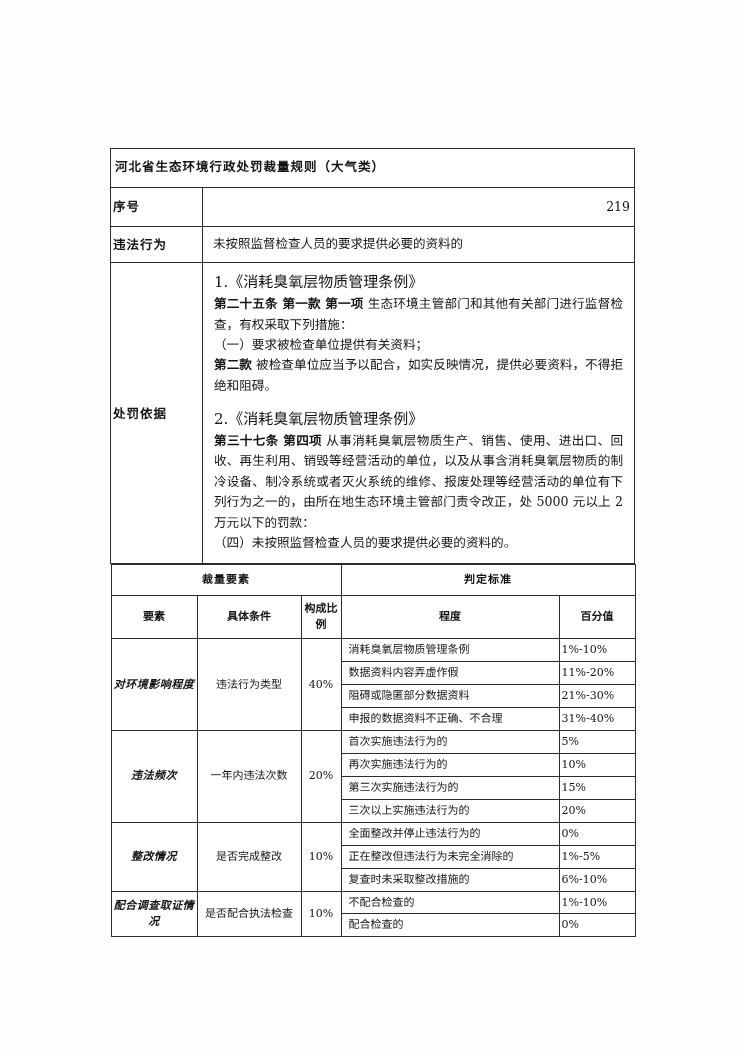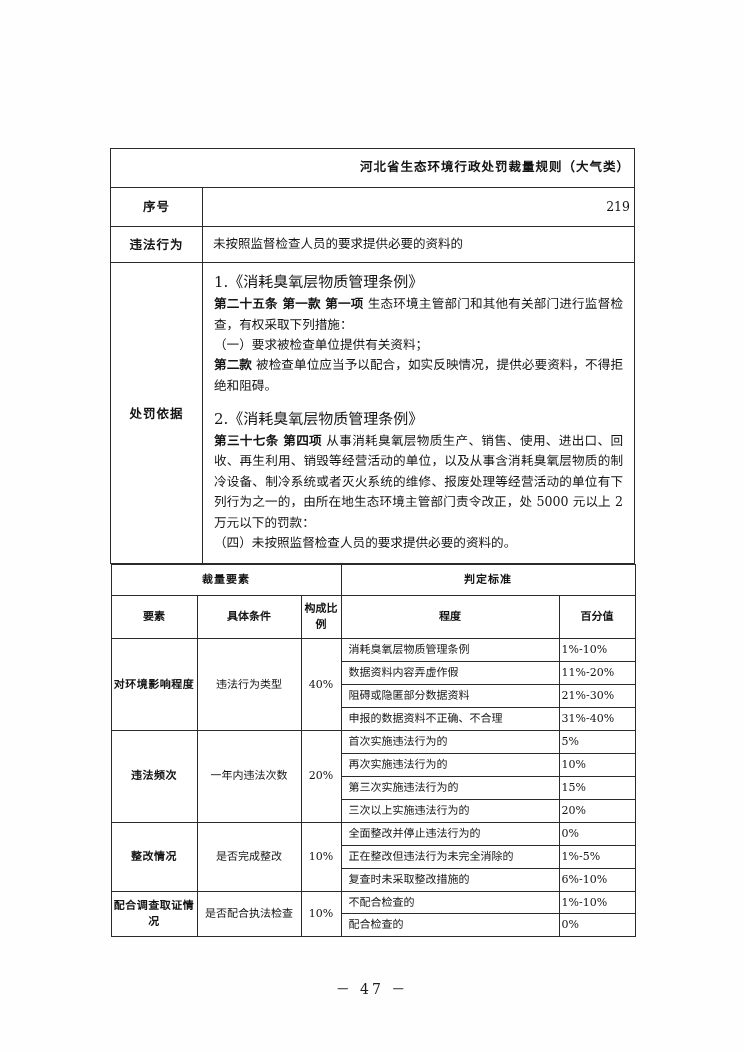--- a/index.html
+++ b/index.html
@@ -39,32 +39,31 @@
     border: 1px solid #2b2b2b;
     padding: 0;
     vertical-align: middle;
     font-size: 12.5px;
     line-height: 1.55;
     color: #141414;
   }
 
   
   .title-cell {
-    text-align: right;
+    text-align: left;
     font-size: 22px;
     font-weight: bold;
     letter-spacing: 1px;
     padding: 9px 4px 10px 4px !important;
     font-family: Liberation Serif, serif;
   }
 
   
   .row-label {
     width: 92px;
-    text-align: center;
     font-weight: bold;
     font-size: 13.5px;
     letter-spacing: 1px;
     padding: 8px 2px !important;
     font-family: "DejaVu Serif", "Liberation Serif", serif;
   }
 
   .seq-value {
     text-align: right;
     font-size: 12px;
@@ -132,20 +131,21 @@
   .c-ratio    { width: 40px; }
   .c-degree   { width: 218px; }
   .c-pct      { width: 76px; }
 
   .factor-cell {
     text-align: center;
     font-weight: bold;
     font-size: 13px;
     letter-spacing: 0.5px;
     padding: 4px 2px !important;
+    font-style: italic;
   }
   .cond-cell {
     text-align: center;
     font-size: 12px;
     padding: 4px 4px !important;
   }
   .ratio-cell {
     text-align: center;
     font-size: 12px;
   }
@@ -296,14 +296,13 @@
                   <td class="degree-cell">配合检查的</td>
                   <td class="pct-cell">0%</td>
                 </tr>
               </tbody>
           </table>
         </td>
       </tr>
     </tbody>
   </table>
 
-  <div id="page-number">－ 47 －</div>
 </div>
 
 </body></html>

